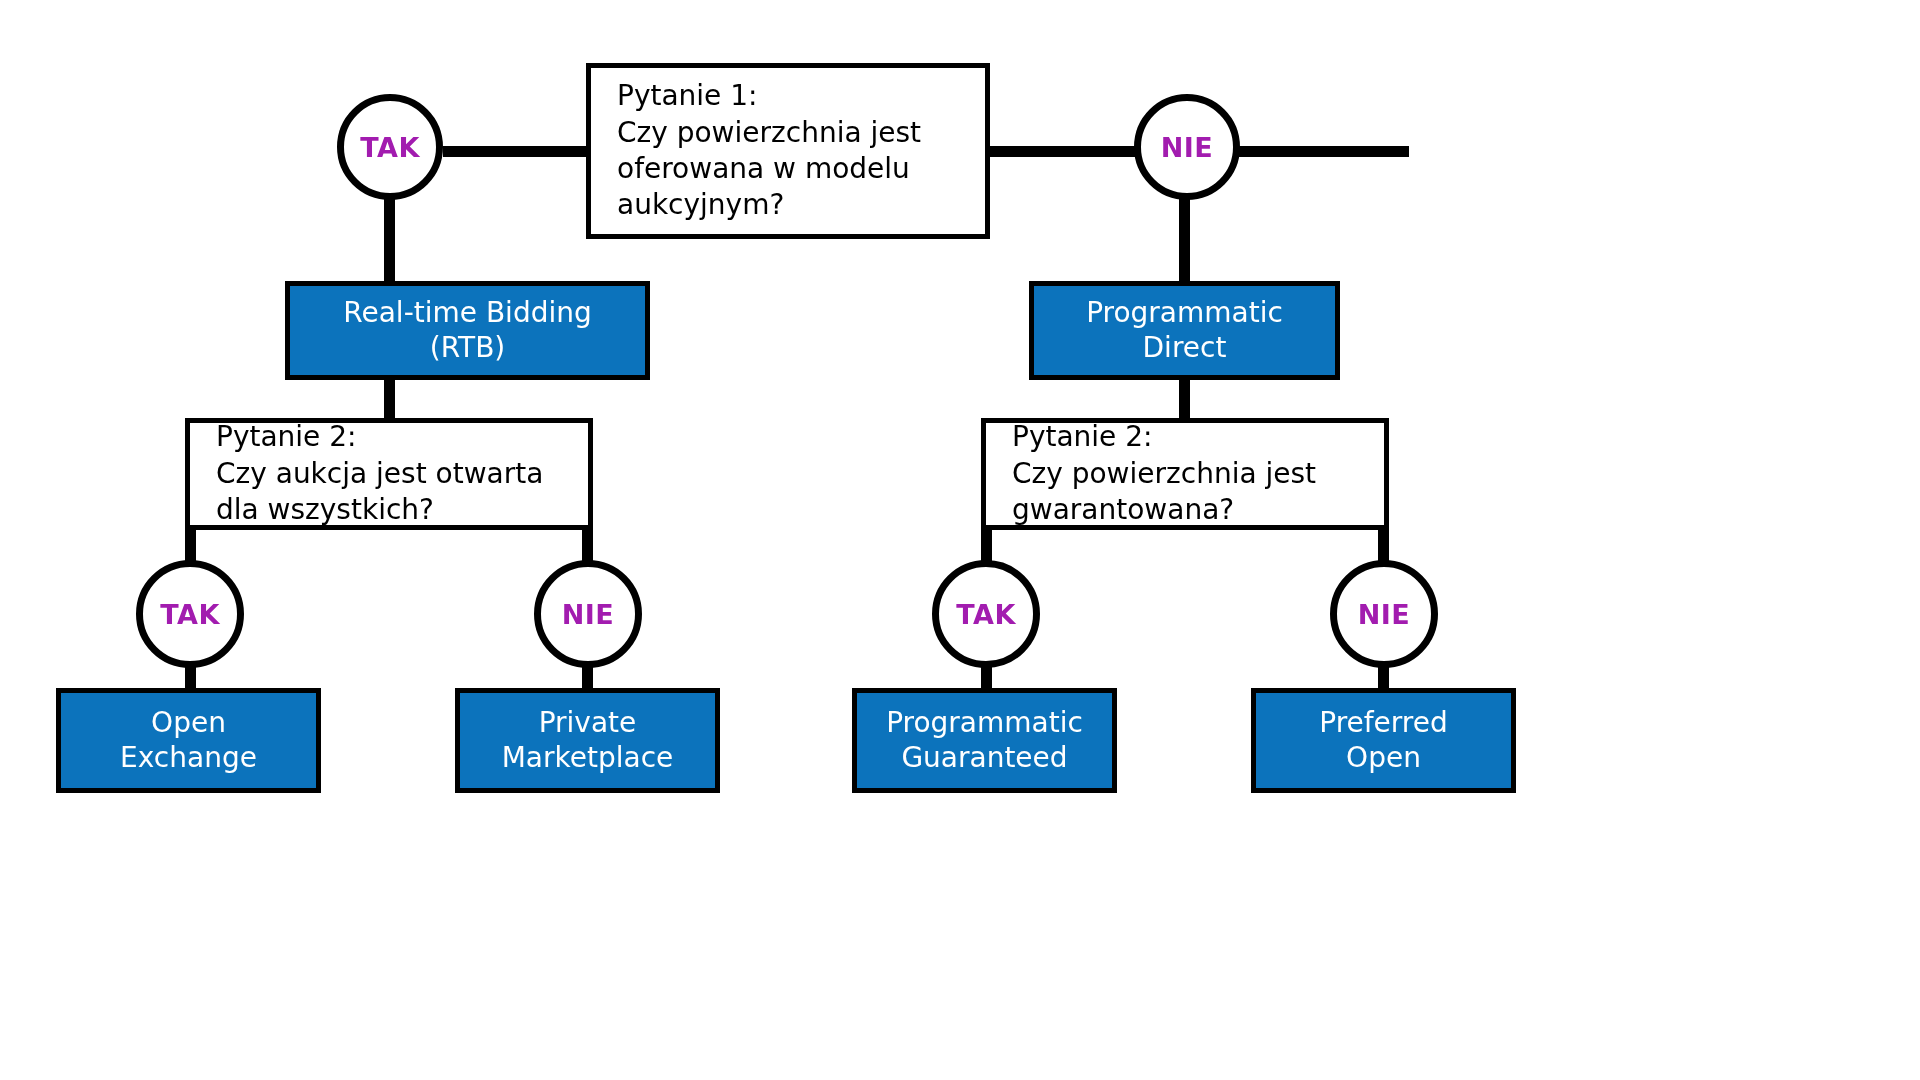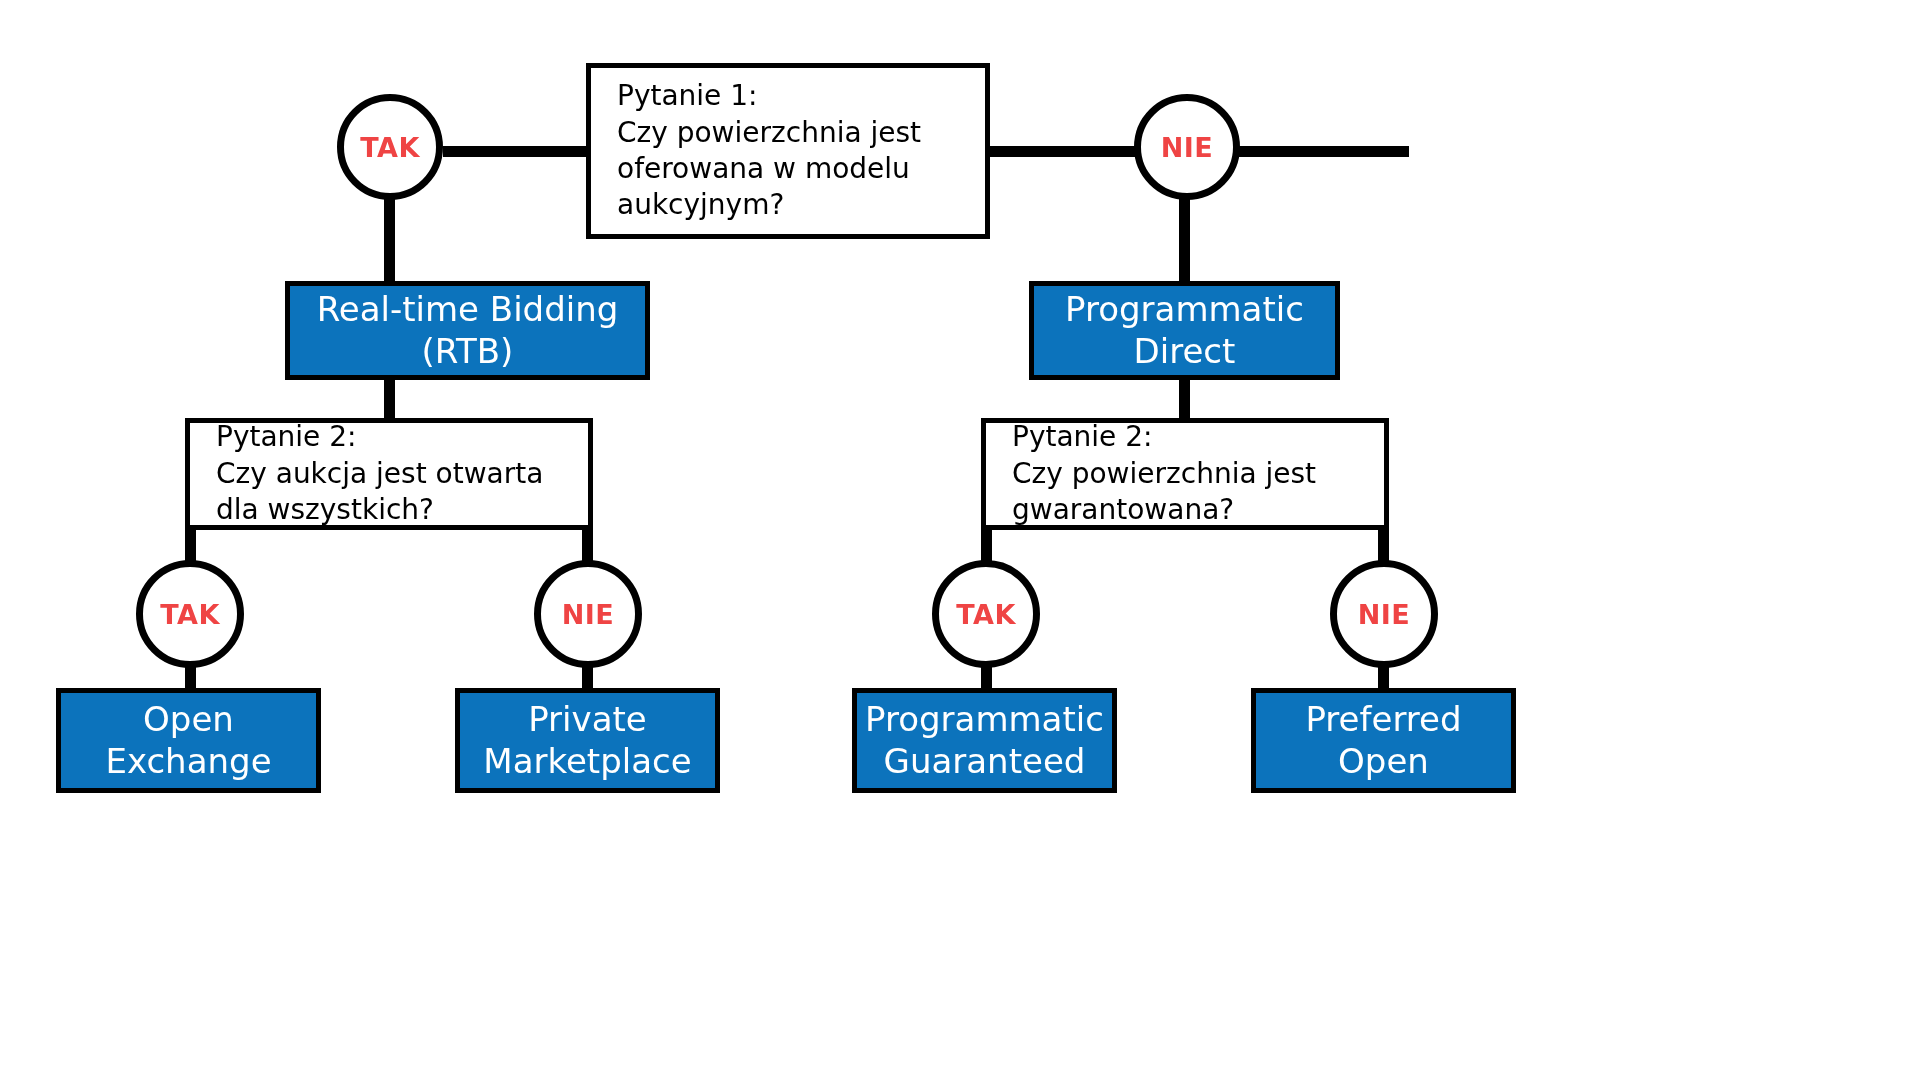--- a/index.html
+++ b/index.html
@@ -50,42 +50,42 @@
     position: absolute;
     box-sizing: border-box;
     border: 5px solid #000000;
     z-index: 3;
     display: flex;
     align-items: center;
     justify-content: center;
     text-align: center;
   }
   .btext {
-    font-size: 34px;
+    font-size: 28px;
     line-height: 1.22;
     color: #ffffff;
     white-space: pre-line;
   }
 
   
   .circle {
     position: absolute;
     box-sizing: border-box;
     background: #ffffff;
     border: 7px solid #000000;
     border-radius: 50%;
     z-index: 4;
     display: flex;
     align-items: center;
     justify-content: center;
   }
   .ctext {
     font-size: 27px;
     font-weight: bold;
-    color: #ef4444;
+    color: #a21caf;
     letter-spacing: 0.5px;
   }
 </style>
 </head>
 <body>
 
 <div id="canvas">
 
   <div class="line" style="left:443px; top:146px; width:147px; height:11px;"></div>
 

